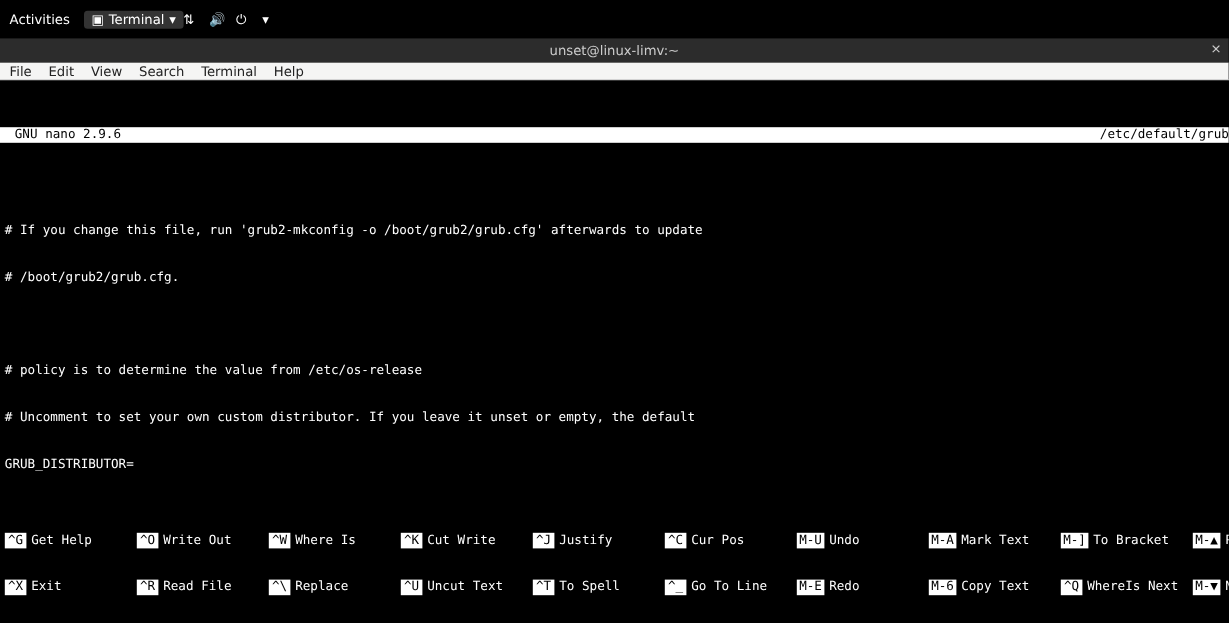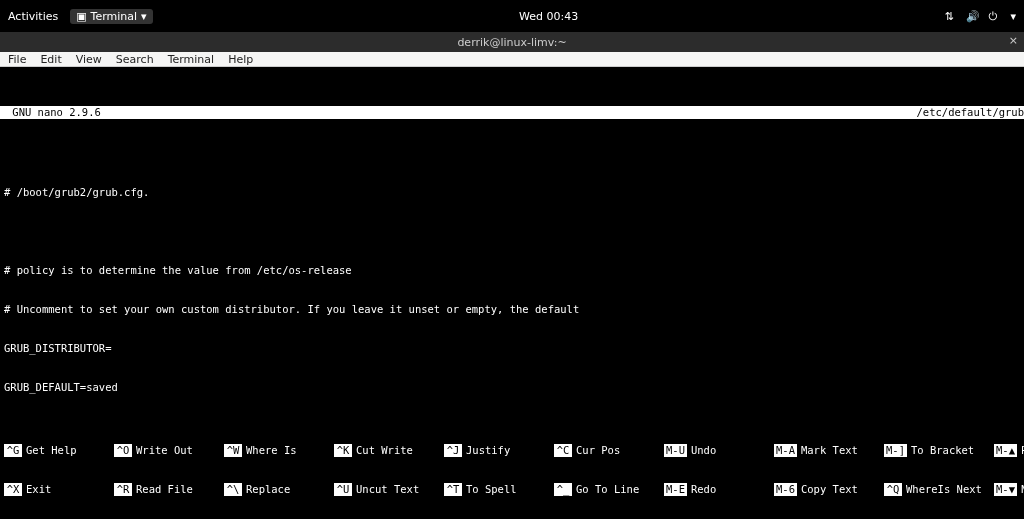--- a/index.html
+++ b/index.html
@@ -114,53 +114,51 @@
 
 <div class="topbar">
   <div class="topbar-left">
     <span>Activities</span>
     <span class="app-pill">
       <span>▣</span>
       <span>Terminal</span>
       <span>▾</span>
     </span>
   </div>
-  <div class="topbar-center">
-    <span>Wed 00:43</span>
-  </div>
   <div class="topbar-right">
     <span class="glyph">⇅</span>
     <span class="glyph">🔊</span>
     <span class="glyph">⏻</span>
     <span>▾</span>
   </div>
 </div>
 
 <div class="window-titlebar">
-  <span>derrik@linux-limv:~</span>
+  <span>unset@linux-limv:~</span>
   <span class="close">×</span>
 </div>
 
 <div class="menubar">
   <span>File</span>
   <span>Edit</span>
   <span>View</span>
   <span>Search</span>
   <span>Terminal</span>
   <span>Help</span>
 </div>
 
 <div class="terminal">
 
   <div class="nano-header">
     <span class="left"> GNU nano 2.9.6</span>
     <span class="mid">/etc/default/grub</span>
   </div>
 
   <div class="editor-body">
+    <div># If you change this file, run 'grub2-mkconfig -o /boot/grub2/grub.cfg' afterwards to update</div>
     <div># /boot/grub2/grub.cfg.</div>
     <div></div>
     <div># policy is to determine the value from /etc/os-release</div>
     <div># Uncomment to set your own custom distributor. If you leave it unset or empty, the default</div>
     <div>GRUB_DISTRIBUTOR=</div>
     <div>GRUB_DEFAULT=saved</div>
     <div>GRUB_HIDDEN_TIMEOUT=0</div>
     <div>GRUB_HIDDEN_TIMEOUT_QUIET=true</div>
     
     

